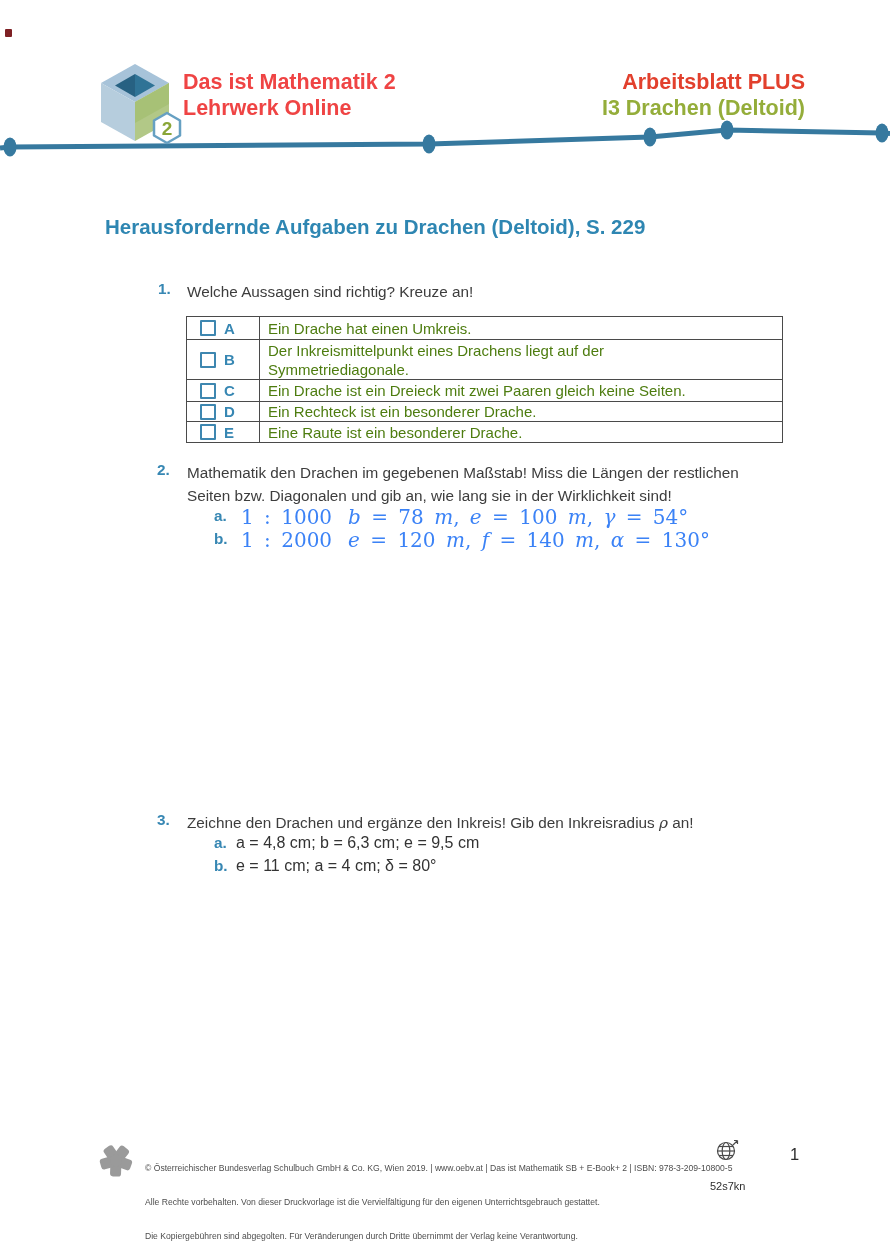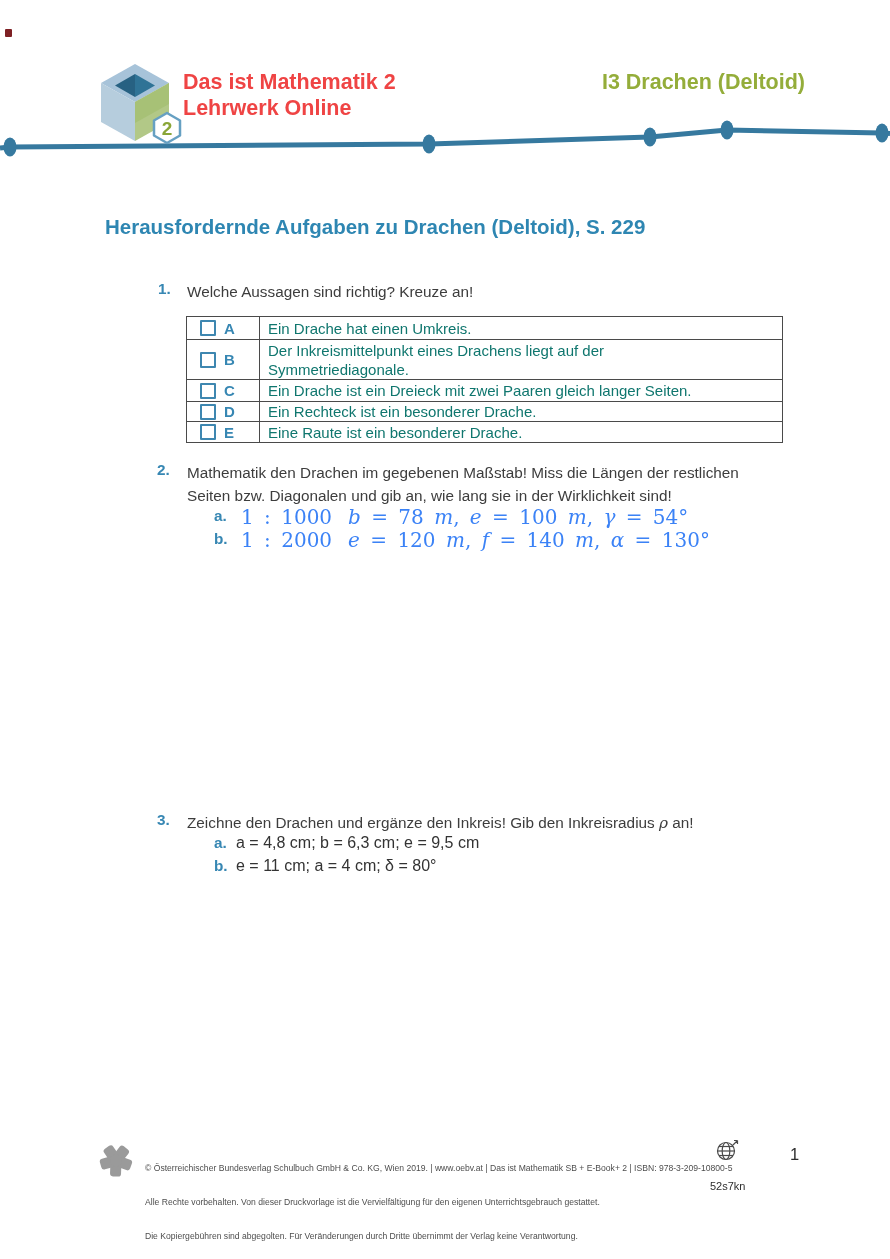--- a/index.html
+++ b/index.html
@@ -30,21 +30,21 @@
 
   
   .stable{left:186px;top:316px;width:597px;border:1px solid #4a4a4a;box-sizing:border-box;}
   .trow{display:flex;border-bottom:1px solid #4a4a4a;box-sizing:border-box;}
   .trow:last-child{border-bottom:none;}
   .cbox-cell{width:73px;display:flex;align-items:center;padding-left:13px;gap:8px;
              border-right:1px solid #4a4a4a;box-sizing:border-box;flex-shrink:0;}
   .cbox{width:12px;height:12px;border:2px solid #3e87b0;background:#fff;border-radius:1px;flex-shrink:0;}
   .cletter{font-size:15px;font-weight:bold;color:#3787b3;}
   .ctext{flex:1;display:flex;align-items:center;padding:1px 6px 1px 8px;
-         font-size:15px;line-height:19px;color:#0f766e;white-space:pre-line;}
+         font-size:15px;line-height:19px;color:#4d7c0f;white-space:pre-line;}
   .h1{height:23px;} .h2{height:40px;} .h3{height:22px;} .h4{height:20px;} .h5{height:20px;}
 
   
   .footer-lines{left:145px;top:1141px;font-size:8.6px;line-height:11.2px;color:#4d4d4d;white-space:pre;}
   .webcode{left:710px;top:1163px;font-size:11px;color:#2e2e2e;margin-top:17px;}
   .pagenum{left:790px;top:1145px;font-size:16.5px;color:#2e2e2e;}
   svg{display:block;}
 </style>
 </head>
 <body>
@@ -71,20 +71,21 @@
     <polygon points="74,21 74,42 40,61 40,40" fill="#a4c073" opacity="0.85"></polygon>
     <polygon points="72,51 85,58.5 85,73.5 72,81 59,73.5 59,58.5" fill="#ffffff" stroke="#66a0c2" stroke-width="2.5" stroke-linejoin="round"></polygon>
     <text x="72" y="73" text-anchor="middle" font-family="Liberation Sans, sans-serif" font-size="19" font-weight="bold" fill="#8aa637">2</text>
   </svg>
 
   <div class="abs brand">
     <div>Das ist Mathematik 2</div>
     <div>Lehrwerk Online</div>
   </div>
   <div class="abs wright">
+    <div class="wtype">Arbeitsblatt PLUS</div>
     <div class="wtopic">I3 Drachen (Deltoid)</div>
   </div>
 
   <div class="abs title">Herausfordernde Aufgaben zu Drachen (Deltoid), S. 229</div>
 
   <div class="abs tnum" style="left:158px;top:280px;">1.</div>
   <div class="abs ttext" style="left:187px;top:280px;">Welche Aussagen sind richtig? Kreuze an!</div>
 
   <div class="abs stable">
     <div class="trow h1">
@@ -100,21 +101,21 @@
         <span class="cletter">B</span>
       </div>
       <div class="ctext">Der Inkreismittelpunkt eines Drachens liegt auf der
 Symmetriediagonale.</div>
     </div>
     <div class="trow h3">
       <div class="cbox-cell">
         <span class="cbox"></span>
         <span class="cletter">C</span>
       </div>
-      <div class="ctext">Ein Drache ist ein Dreieck mit zwei Paaren gleich langer Seiten.</div>
+      <div class="ctext">Ein Drache ist ein Dreieck mit zwei Paaren gleich keine Seiten.</div>
     </div>
     <div class="trow h4">
       <div class="cbox-cell">
         <span class="cbox"></span>
         <span class="cletter">D</span>
       </div>
       <div class="ctext">Ein Rechteck ist ein besonderer Drache.</div>
     </div>
     <div class="trow h5">
       <div class="cbox-cell">

